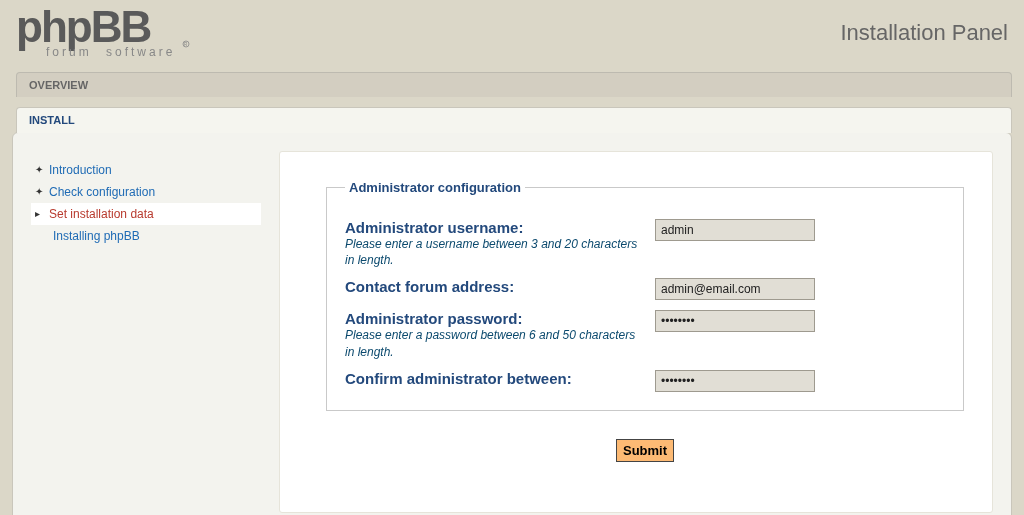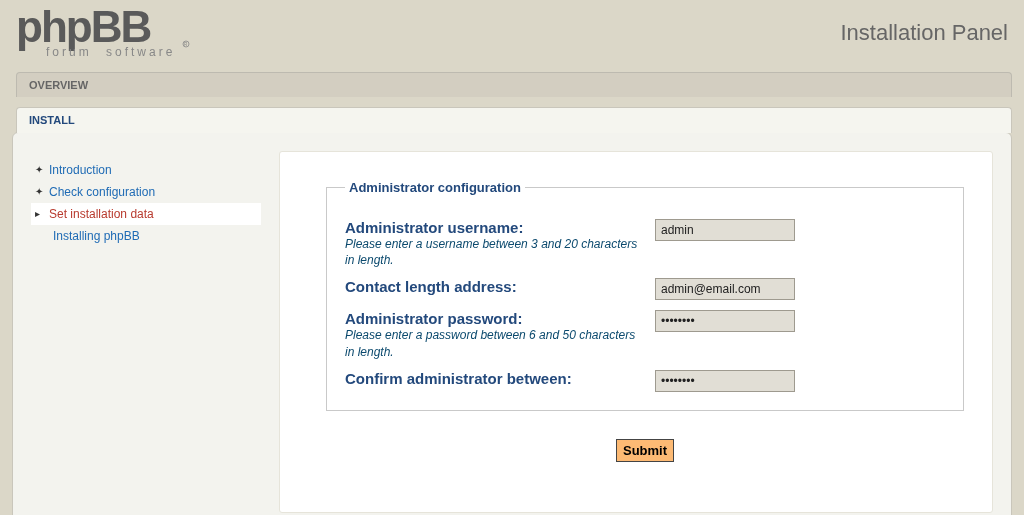--- a/index.html
+++ b/index.html
@@ -123,21 +123,21 @@
       display: block;
     }
     .field-label .hint {
       color: #0c4a6e;
       font-style: italic;
       font-size: 12px;
       display: block;
       line-height: 1.35;
     }
     .field-input input {
-      width: 140px;
+      width: 160px;
       background: #E1DED5;
       border: 1px solid #9E9A8F;
       padding: 3px 5px;
       font-size: 12px;
       font-family: inherit;
       color: #222;
     }
     .submit-row {
       text-align: center;
       margin-top: 28px;
@@ -205,21 +205,21 @@
             <span class="lbl">Administrator username:</span>
             <span class="hint">Please enter a username between 3 and 20 characters in length.</span>
           </div>
           <div class="field-input">
             <input type="text" value="admin" style="">
           </div>
         </div>
 
         <div class="field-row">
           <div class="field-label">
-            <span class="lbl">Contact length address:</span>
+            <span class="lbl">Contact forum address:</span>
           </div>
           <div class="field-input">
             <input type="text" value="admin@email.com" style="">
           </div>
         </div>
 
         <div class="field-row">
           <div class="field-label">
             <span class="lbl">Administrator password:</span>
             <span class="hint">Please enter a password between 6 and 50 characters in length.</span>

